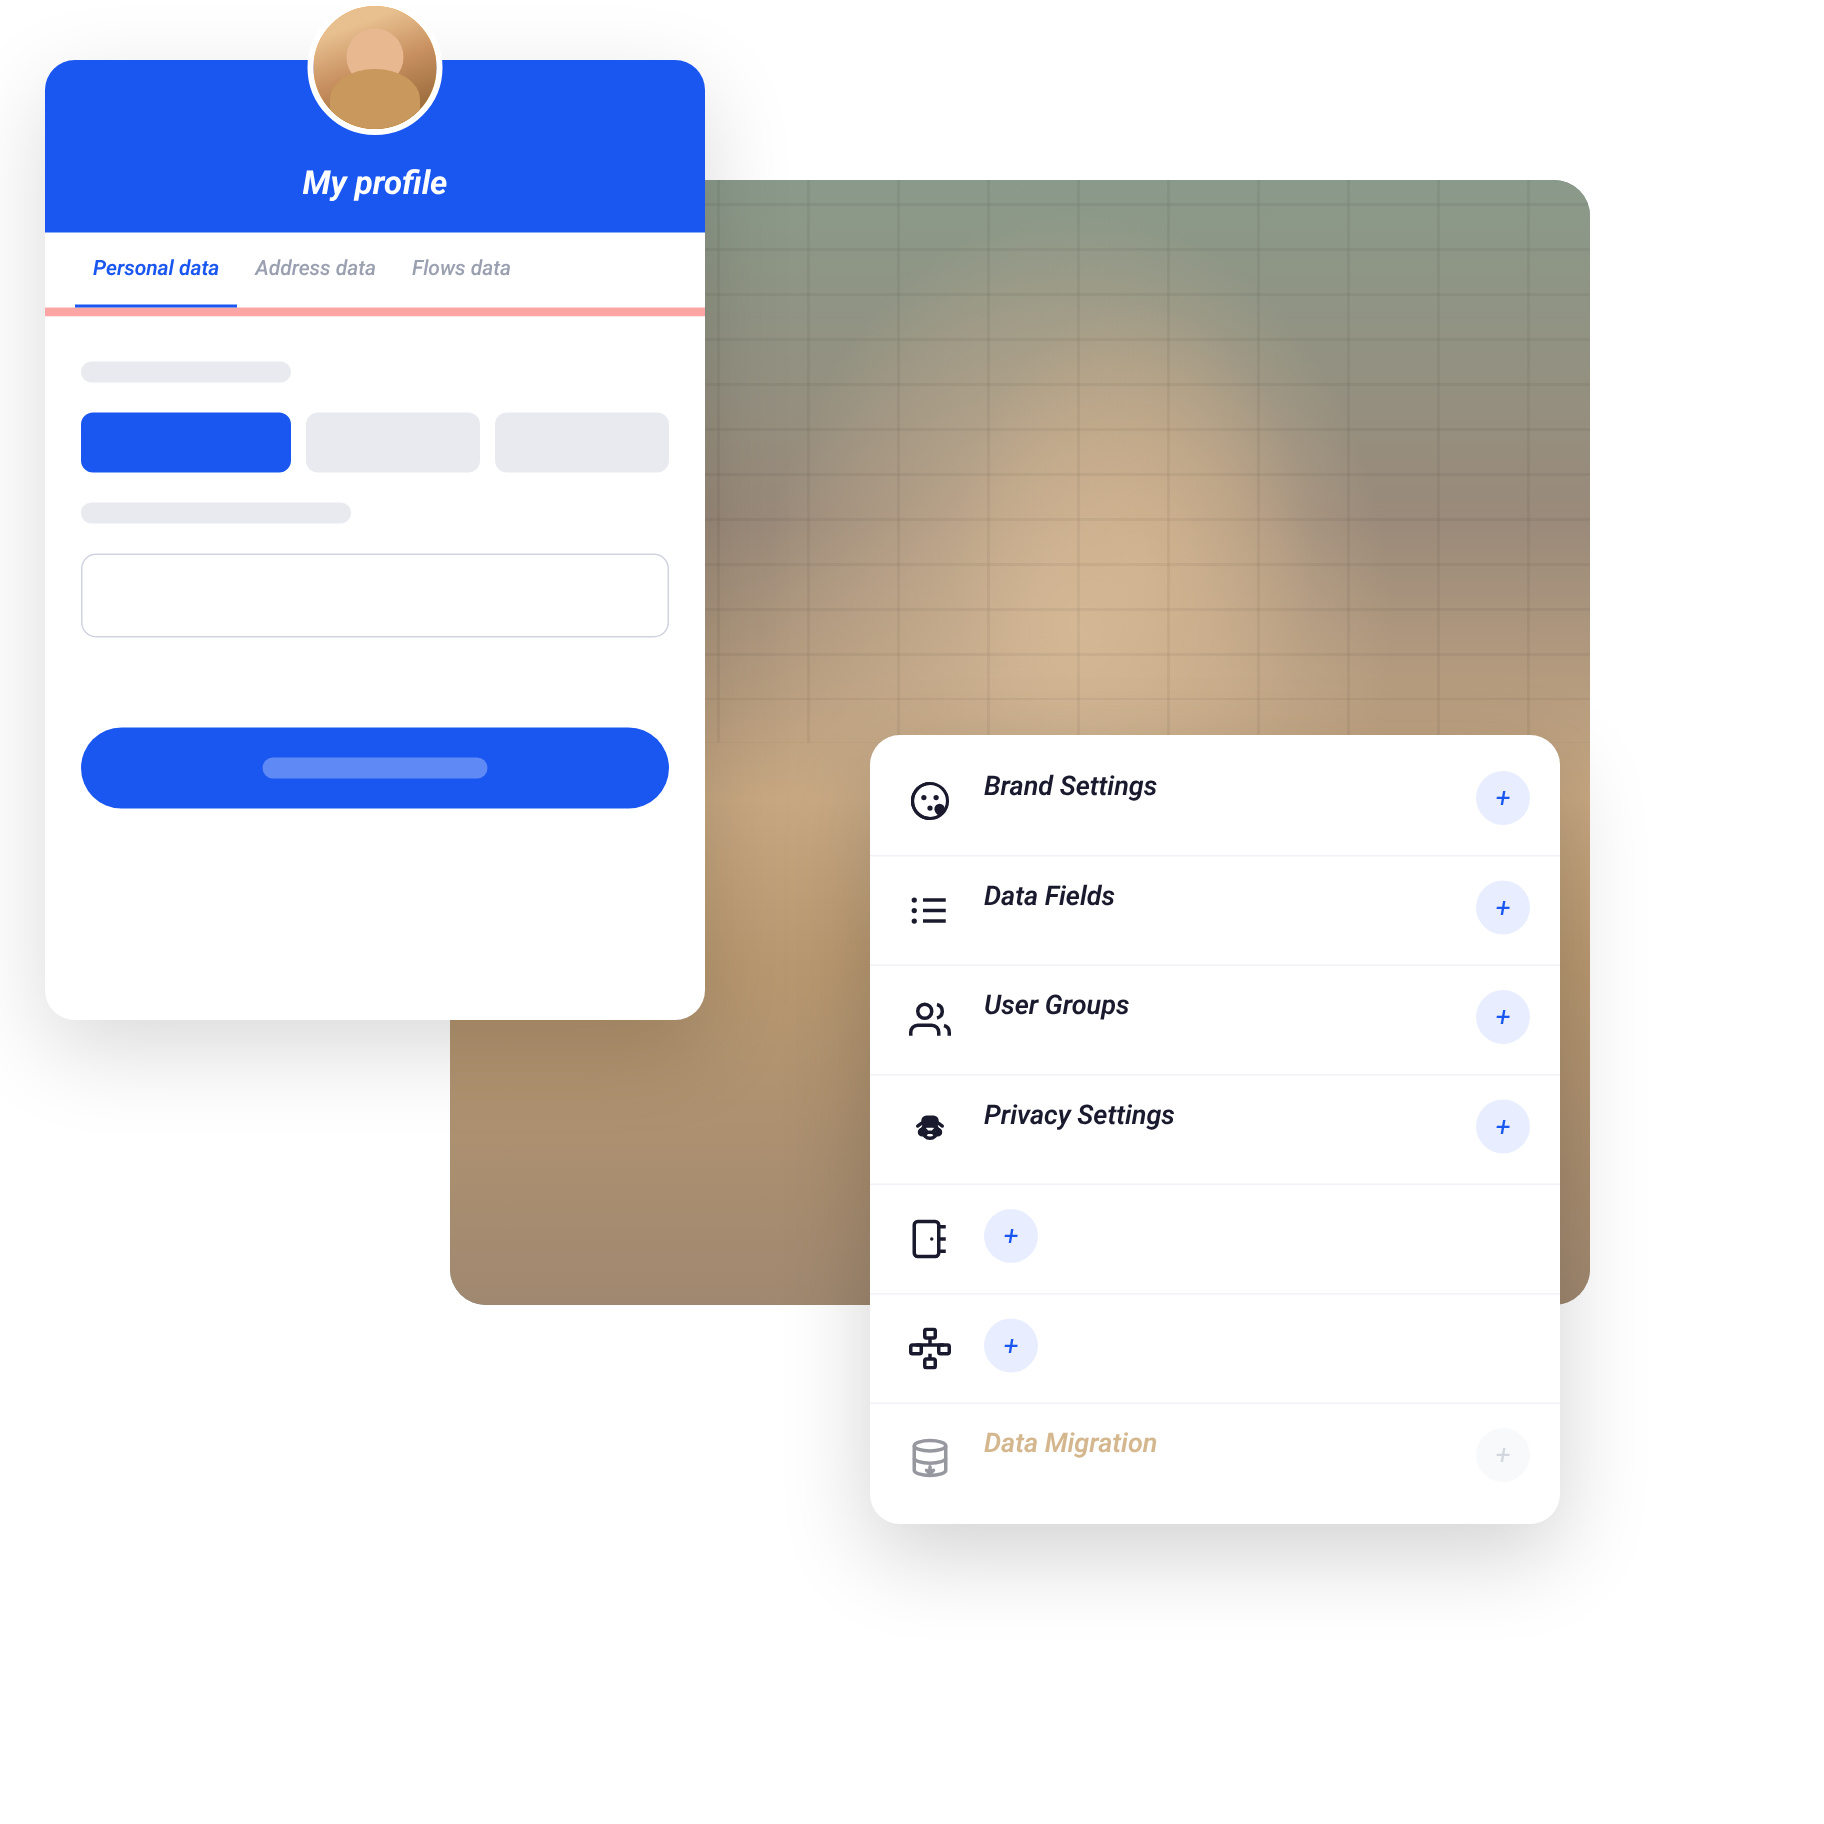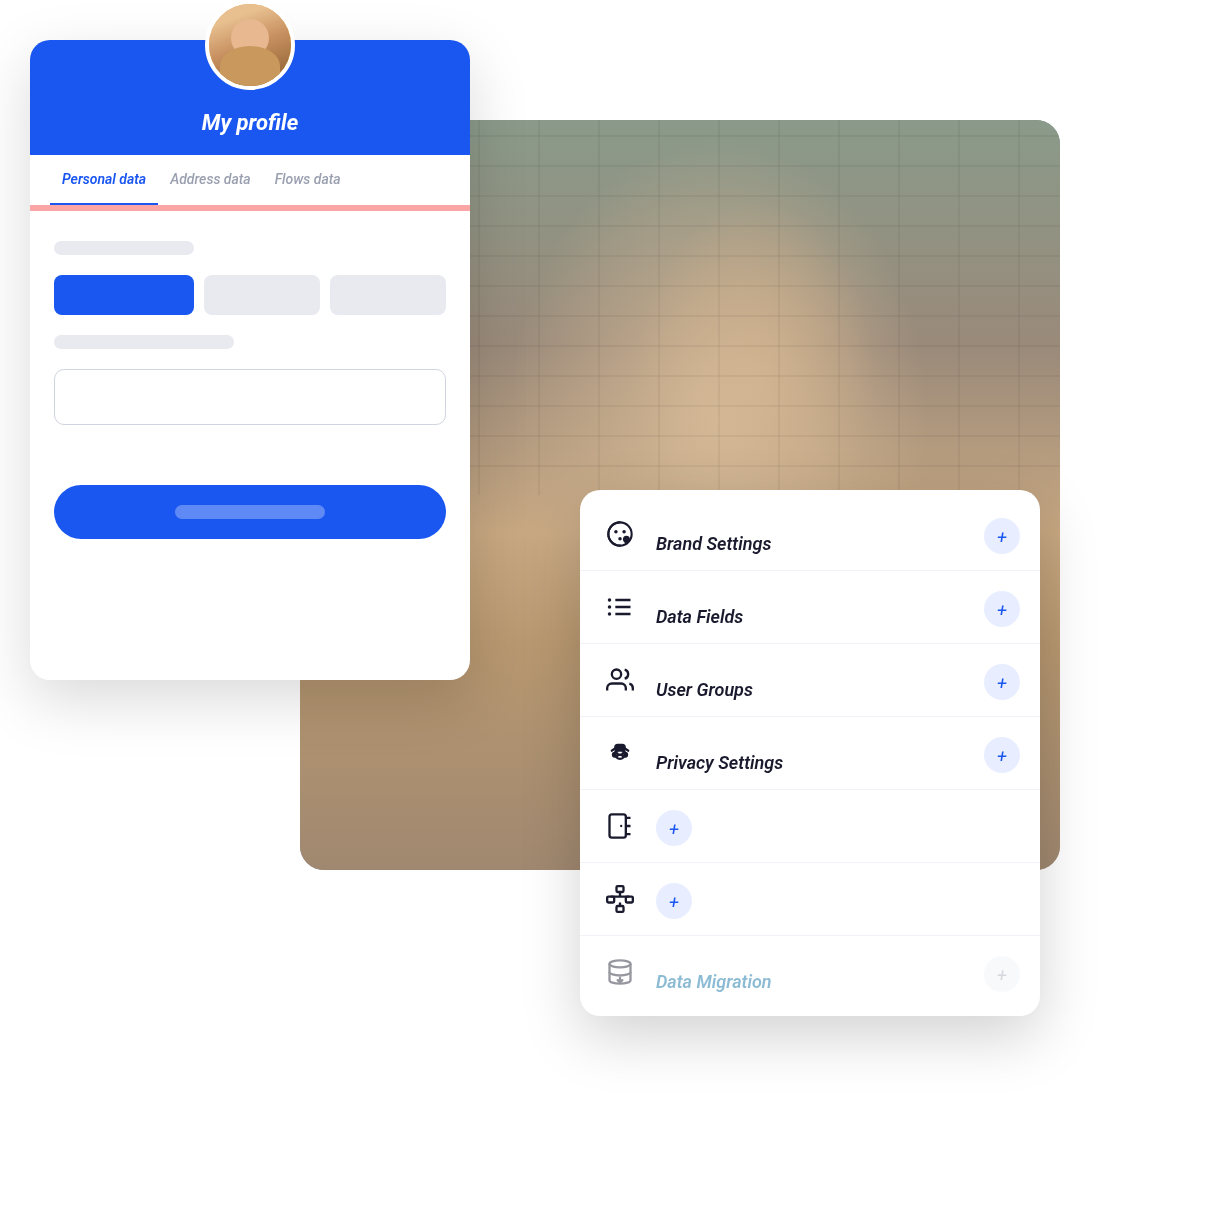--- a/index.html
+++ b/index.html
@@ -221,21 +221,21 @@
       background: #ffffff;
       border-radius: 20px;
       box-shadow: 0 20px 60px rgba(0,0,0,0.18);
       z-index: 20;
       overflow: hidden;
       padding: 8px 0;
     }
 
     .menu-item {
       display: flex;
-      align-items: flex-end;
+      align-items: flex-start;
       padding: 16px 20px;
       border-bottom: 1px solid #f0f2f7;
       cursor: pointer;
       transition: background 0.15s;
     }
 
     .menu-item:last-child { border-bottom: none; }
 
     .menu-item.disabled {
       opacity: 0.45;
@@ -255,21 +255,21 @@
     }
 
     .menu-label {
       flex: 1;
       font-size: 18px;
       font-weight: 600;
       color: #1a1a2e;
     }
 
     .menu-item.disabled .menu-label {
-      color: #0369a1;
+      color: #a16207;
     }
 
     .menu-plus {
       width: 36px;
       height: 36px;
       border-radius: 50%;
       background: #e8eeff;
       display: flex;
       align-items: center;
       justify-content: center;

